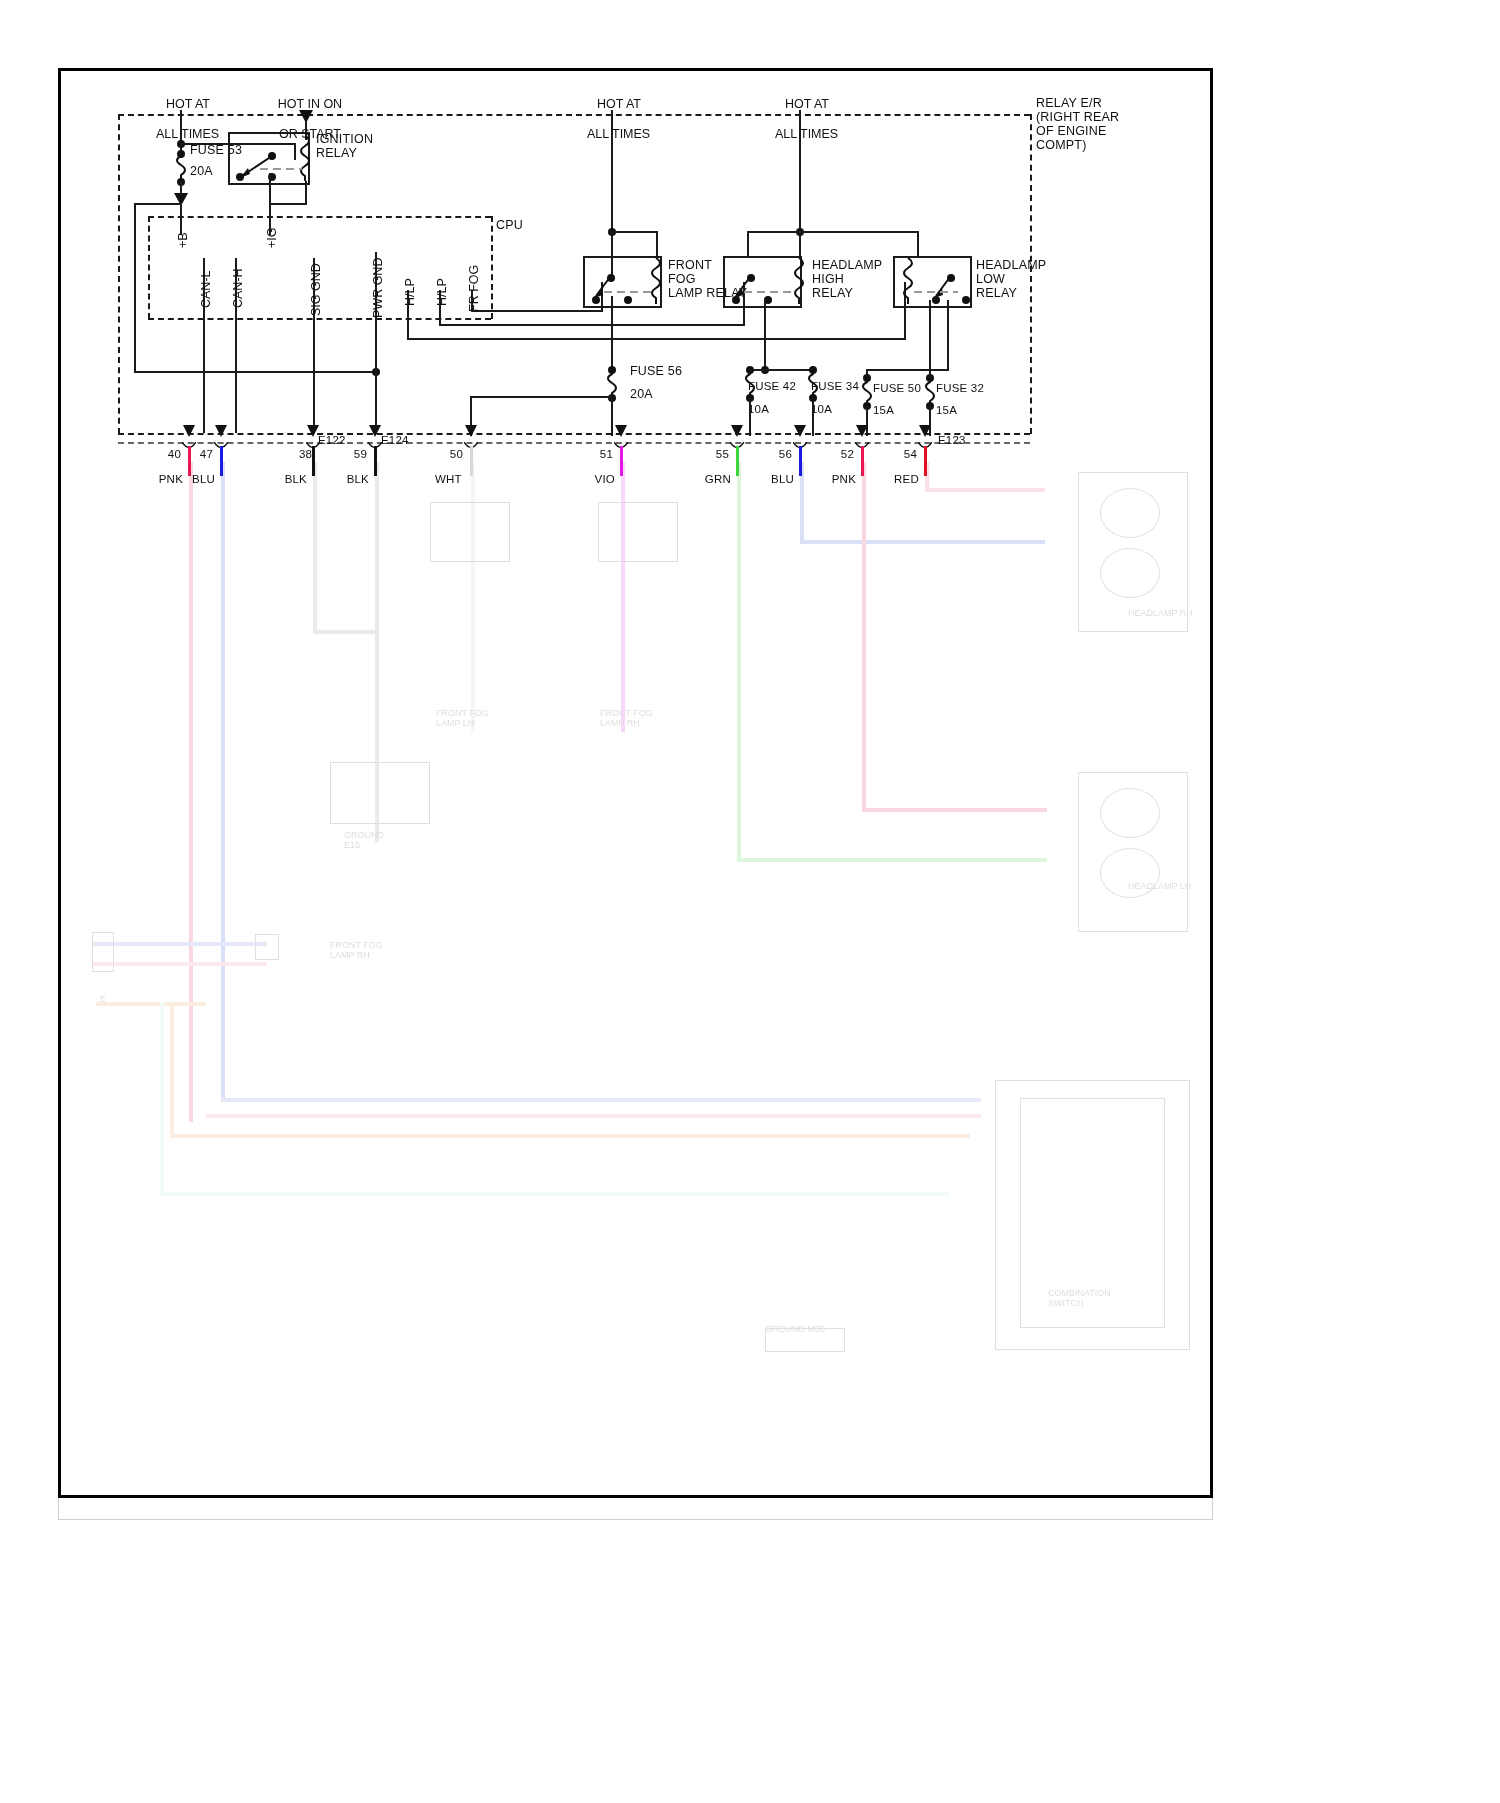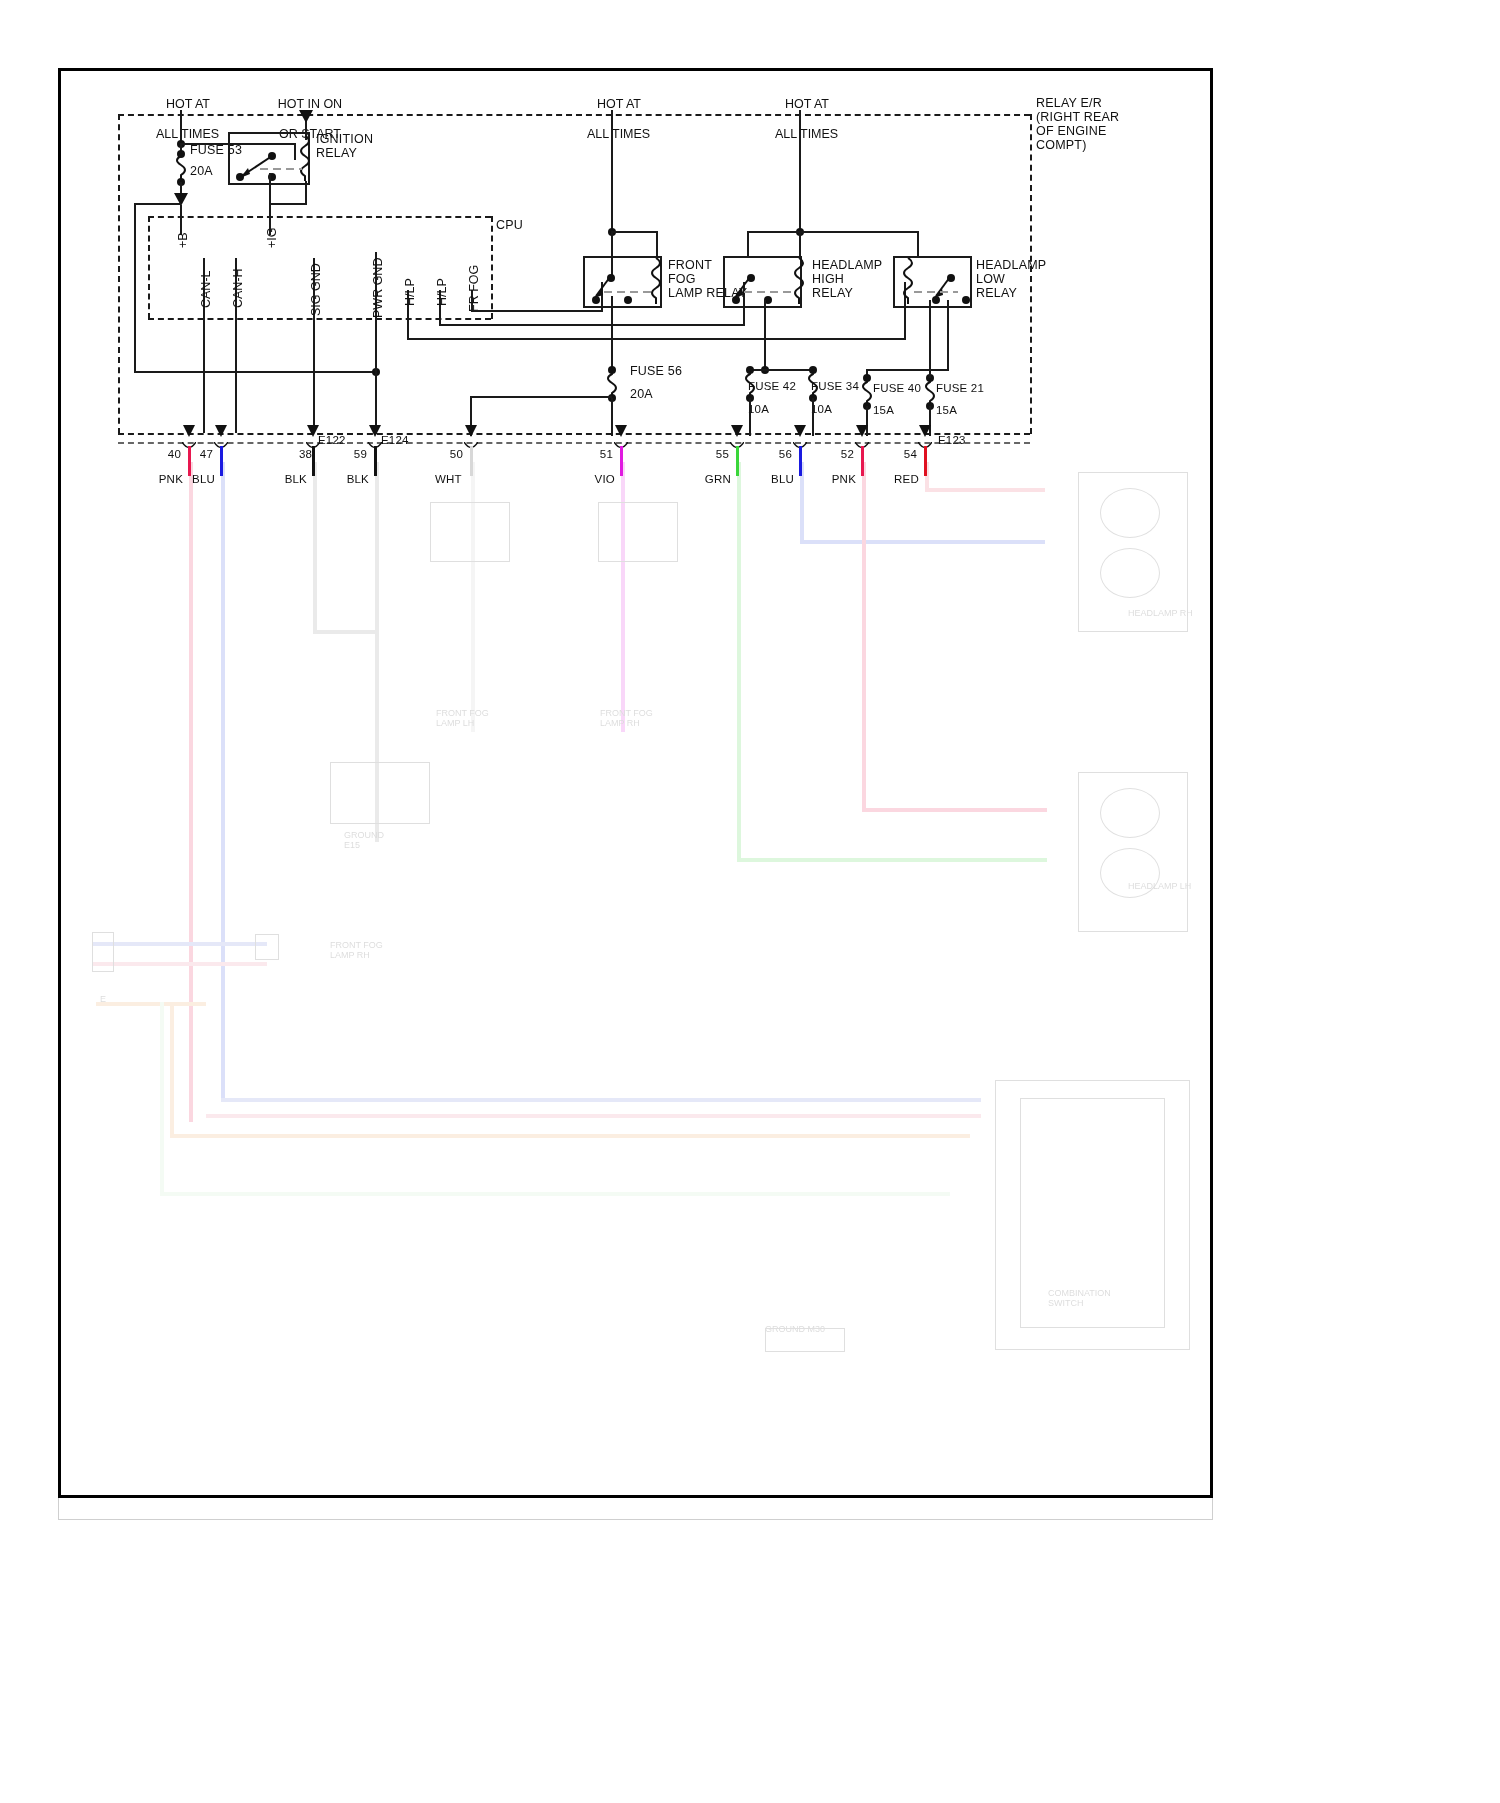--- a/index.html
+++ b/index.html
@@ -373,33 +373,33 @@
   <div class="txt small" style="left:811px;top:402px;">10A</div>
   <div class="vl" style="left:812px;top:398px;height:38px;"></div>
 
   <div class="dot" style="left:863px;top:374px;"></div>
   <div class="fuse abs" style="left:858px;top:378px;">
     <svg width="18" height="30" viewBox="0 0 18 30">
       <path d="M9 0 L9 4 Q1 8 9 13 Q17 18 9 23 L9 30" fill="none" stroke="#111" stroke-width="2"></path>
     </svg>
   </div>
   <div class="dot" style="left:863px;top:402px;"></div>
-  <div class="txt small" style="left:873px;top:381px;">FUSE 40</div>
+  <div class="txt small" style="left:873px;top:381px;">FUSE 50</div>
   <div class="txt small" style="left:873px;top:403px;">15A</div>
   <div class="vl" style="left:866px;top:406px;height:30px;"></div>
 
   <div class="dot" style="left:926px;top:374px;"></div>
   <div class="vl" style="left:929px;top:300px;height:78px;"></div>
   <div class="fuse abs" style="left:921px;top:378px;">
     <svg width="18" height="30" viewBox="0 0 18 30">
       <path d="M9 0 L9 4 Q1 8 9 13 Q17 18 9 23 L9 30" fill="none" stroke="#111" stroke-width="2"></path>
     </svg>
   </div>
   <div class="dot" style="left:926px;top:402px;"></div>
-  <div class="txt small" style="left:936px;top:381px;">FUSE 21</div>
+  <div class="txt small" style="left:936px;top:381px;">FUSE 32</div>
   <div class="txt small" style="left:936px;top:403px;">15A</div>
   <div class="vl" style="left:929px;top:406px;height:30px;"></div>
 
   <div class="dash-h-g" style="left:118px;top:442px;width:912px;"></div>
 
   <div id="terminals">
       <div class="abs" style="left: 182px; top: 424px;"><svg width="14" height="13">
           <polygon points="1,0 13,0 7,12" fill="#111"></polygon>
         </svg></div>
       <div class="abs" style="left: 182px; top: 438px;"><svg width="14" height="10">

